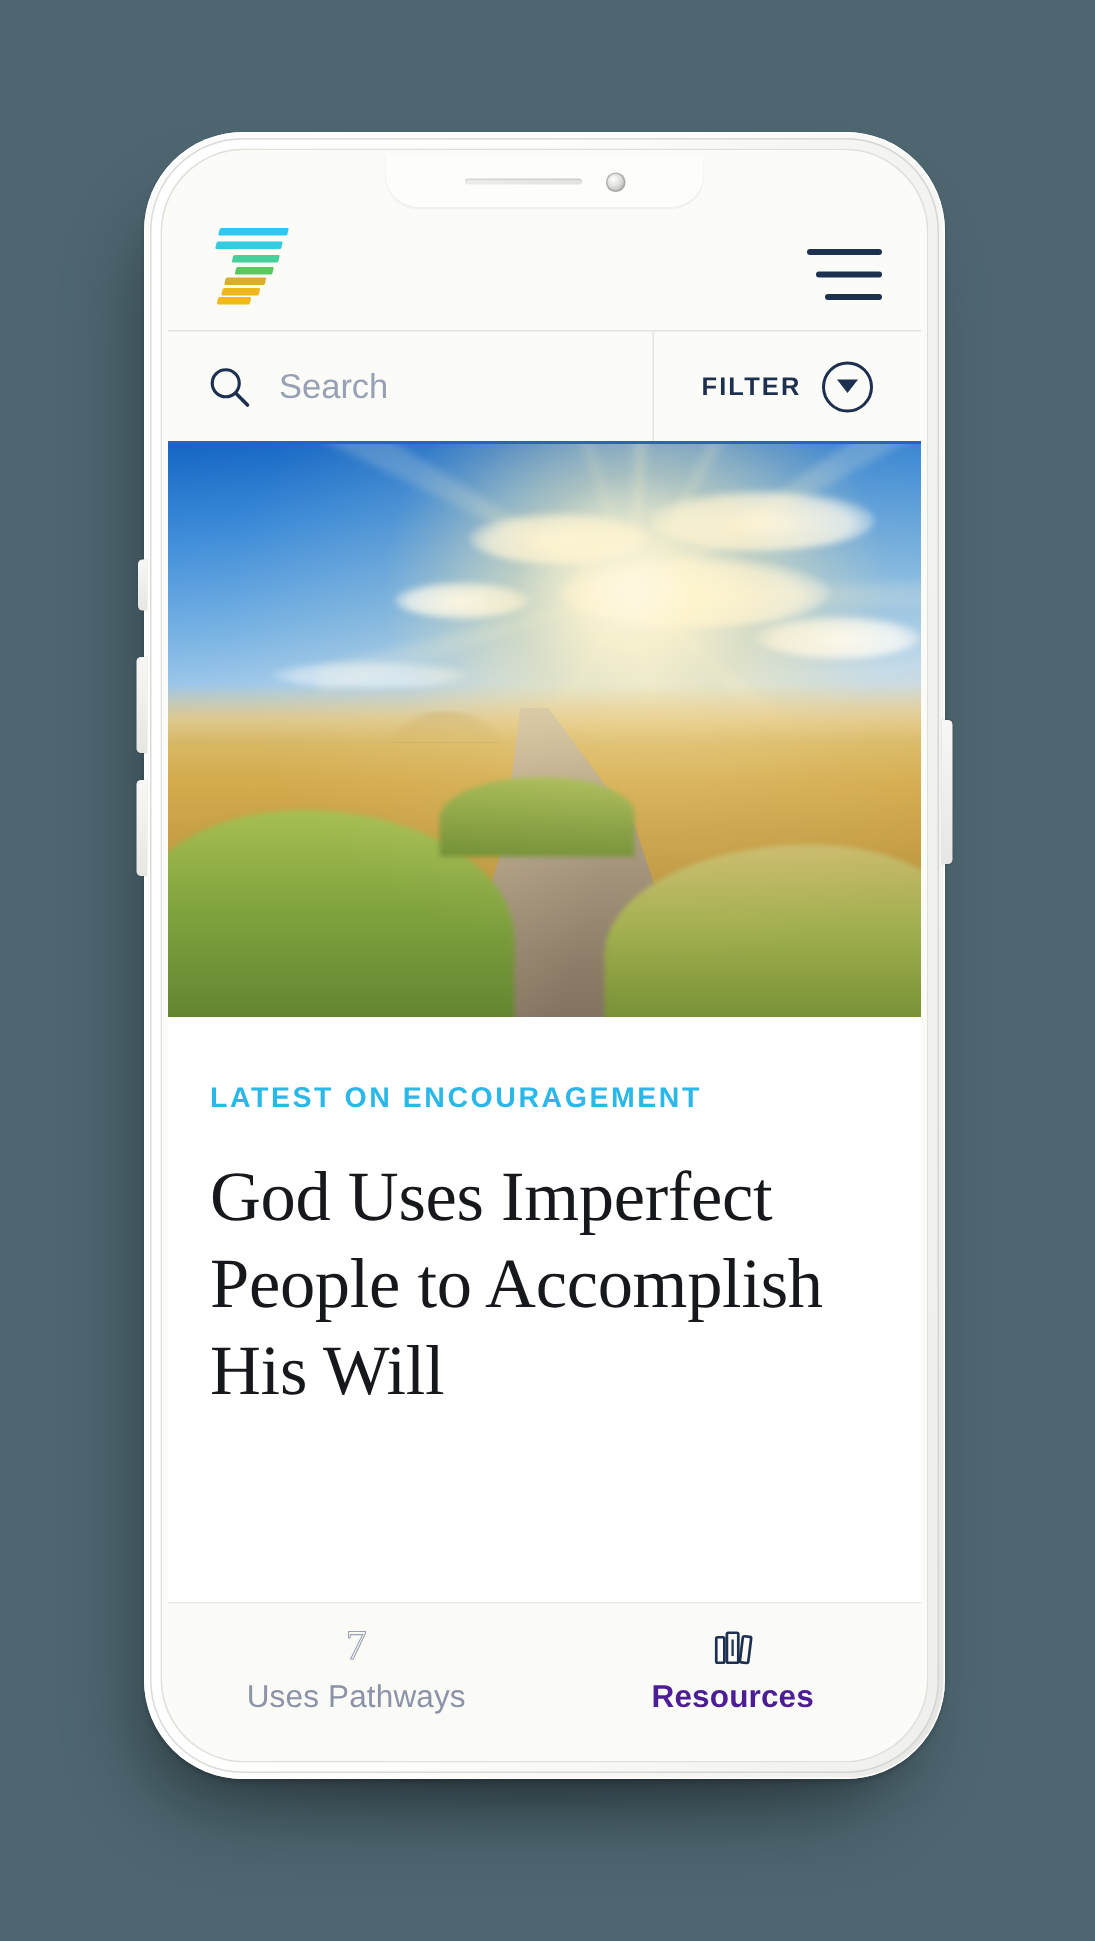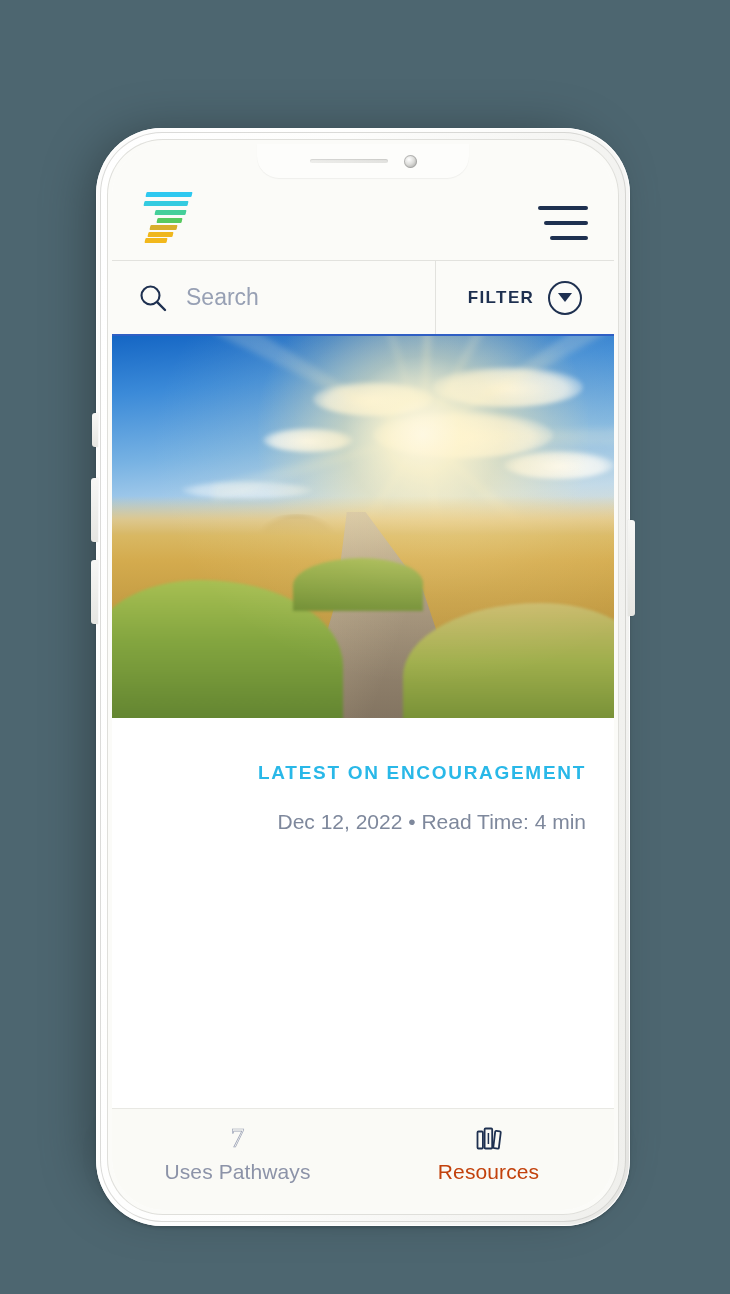--- a/index.html
+++ b/index.html
@@ -36,21 +36,20 @@
   .phone{
     position:absolute;
     left:96px; top:88px;
     width:534px; height:1098px;
     border-radius:66px;
     background:linear-gradient(100deg,#fbfbfa 0%,#ffffff 16%,#fdfdfc 50%,#f2f2f0 88%,#e2e2df 100%);
     box-shadow:
       0 2px 3px rgba(0,0,0,.16),
       inset 0 0 0 1px rgba(255,255,255,.9);
     overflow:visible;
-    margin-top:40px;
   }
   .phone-edge{
     position:absolute; inset:4px;
     border-radius:62px;
     background:linear-gradient(95deg,#ffffff 0%,#fdfdfc 40%,#efefec 100%);
     box-shadow:inset 0 0 0 1px rgba(190,190,186,.55);
   }
   .phone-inner-ring{
     position:absolute; inset:11px;
     border-radius:56px;
@@ -297,21 +296,20 @@
   .hero .warm-overlay{
     position:absolute; inset:0;
     background:radial-gradient(ellipse at 64% 30%, rgba(255,236,182,.40) 0%, rgba(255,236,182,.10) 38%, rgba(255,236,182,0) 62%);
     pointer-events:none;
   }
 
   
   .article{
     padding:44px 28px 0 28px;
     background:#ffffff;
-    text-align:right;
   }
   .eyebrow{
     font-size:19px; font-weight:bold;
     letter-spacing:1.7px;
     color:#29b8e8;
     margin-bottom:26px;
   }
   .headline{
     font-family:"Liberation Serif", serif;
     font-size:47px;
@@ -339,21 +337,21 @@
   }
   .navitem{
     flex:1 1 0;
     display:flex; flex-direction:column;
     align-items:center;
     gap:7px;
     cursor:pointer;
   }
   .navicon{ height:30px; display:flex; align-items:center; justify-content:center; }
   .navlabel{ font-size:21px; color:#8c93a8; letter-spacing:.1px; }
-  .navitem.active .navlabel{ color:#c2410c; font-weight:normal; }
+  .navitem.active .navlabel{ color:#4c1d95; font-weight:bold; }
 
   .nav7{
     font-family:"Liberation Serif", serif;
     font-size:28px;
     color:#9aa1b5;
     line-height:1;
     -webkit-text-stroke:.7px #9aa1b5;
     color:transparent;
   }
 </style>
@@ -432,21 +430,21 @@
       <div class="road"></div>
       <div class="road-light"></div>
       <div class="grass gL"></div>
       <div class="grass gR"></div>
       <div class="grass gM"></div>
       <div class="warm-overlay"></div>
     </div>
 
     <div class="article">
       <div class="eyebrow">LATEST ON ENCOURAGEMENT</div>
-      <div class="meta">Dec 12, 2022 • Read Time: 4 min</div>
+      <h1 class="headline">God Uses Imperfect People to Accomplish His Will</h1>
     </div>
 
     <div class="bottomnav">
 
 
       <div class="navitem">
         <span class="navicon">
           <span class="nav7">7</span>
         </span>
         <span class="navlabel">Uses Pathways</span>

